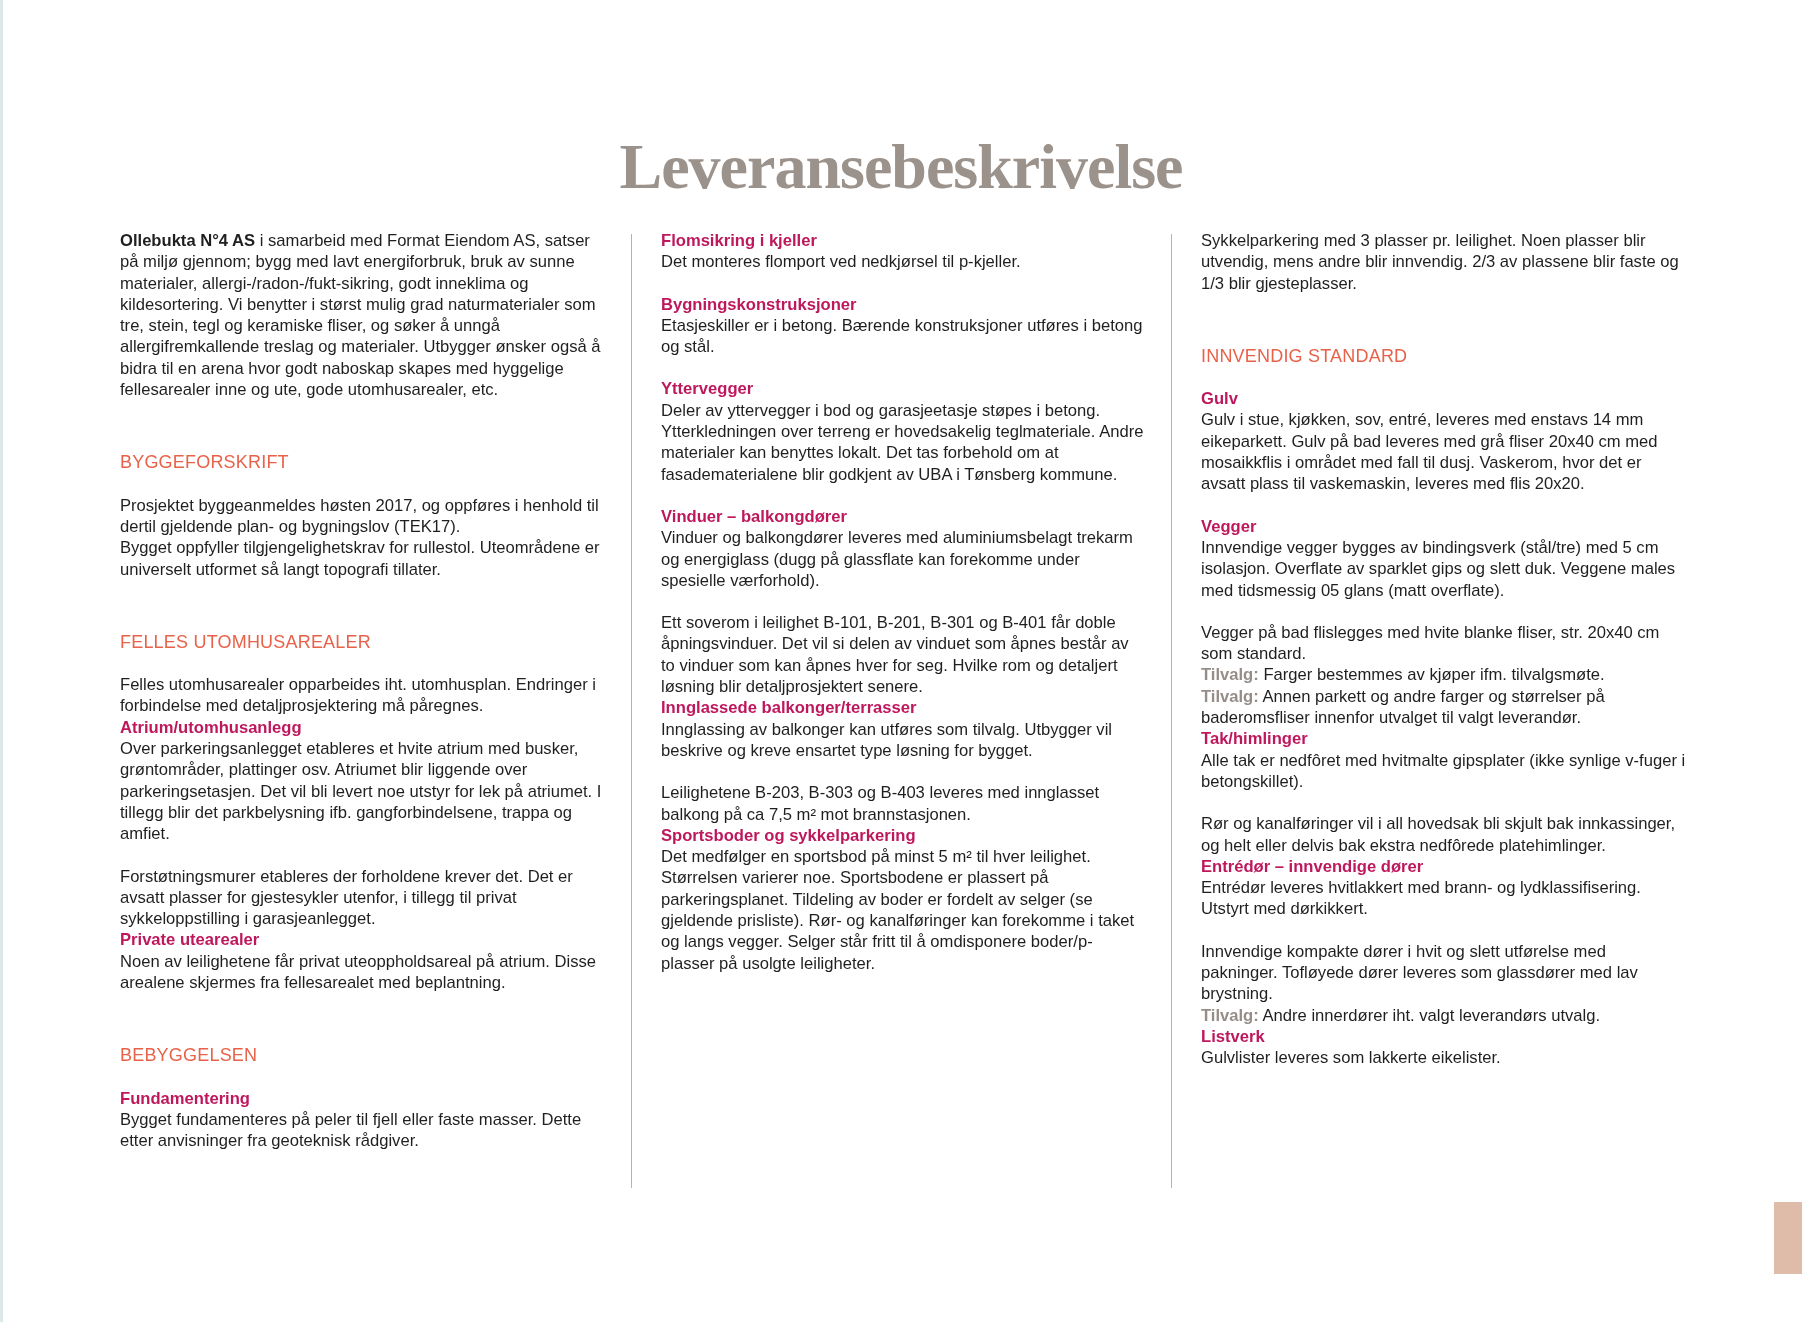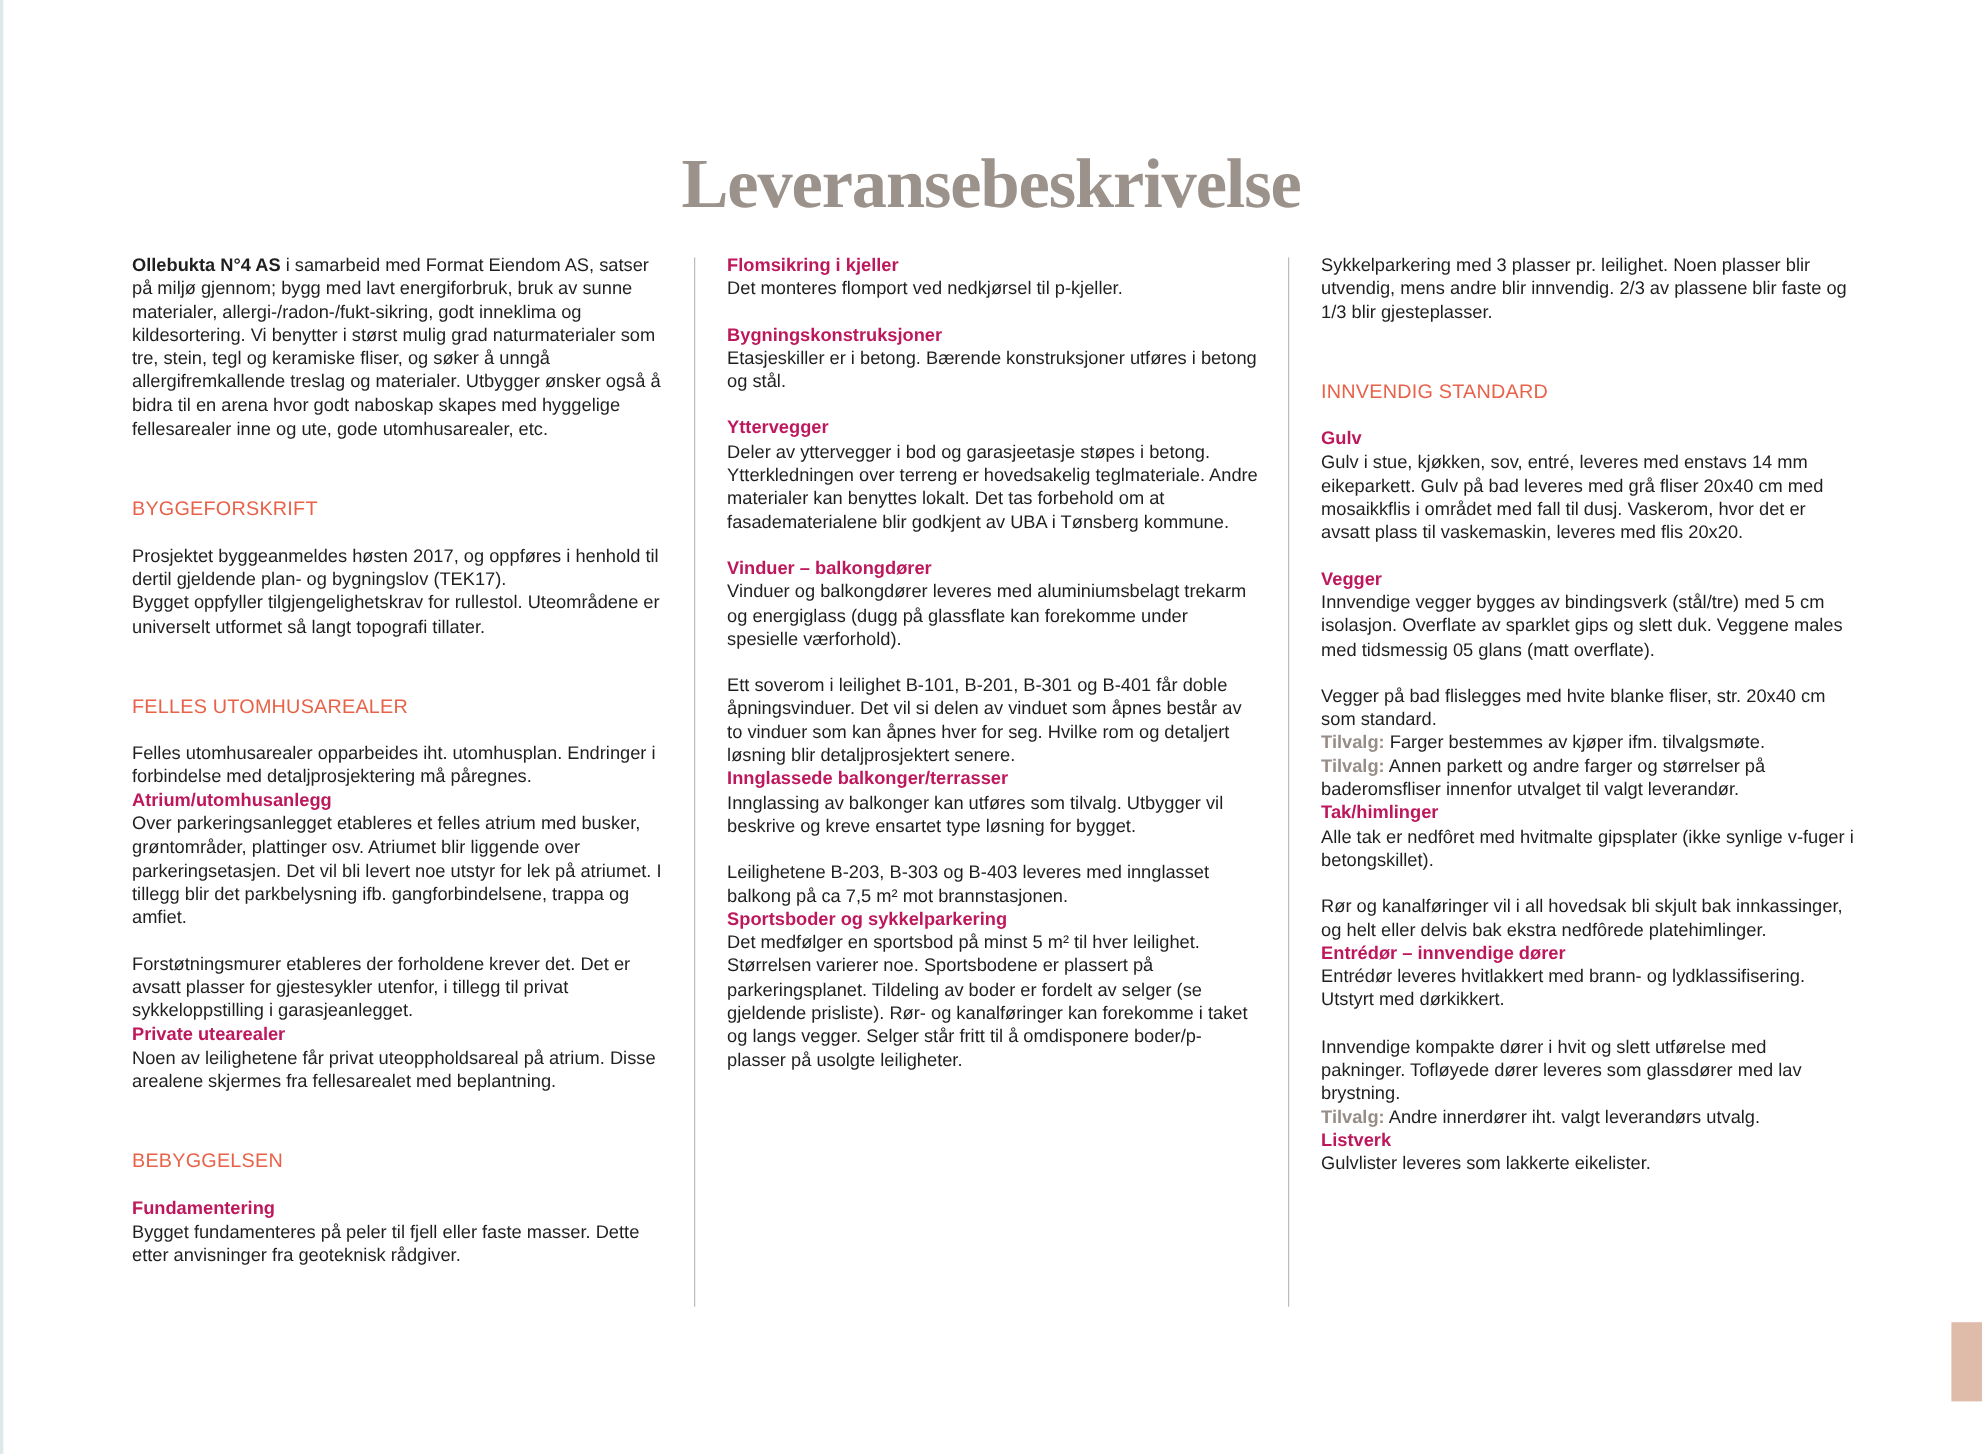--- a/index.html
+++ b/index.html
@@ -55,21 +55,21 @@
   <p class="p block"><span class="lead-bold">Ollebukta N°4 AS</span><span> i samarbeid med Format Eiendom AS, satser på miljø gjennom; bygg med lavt energiforbruk, bruk av sunne materialer, allergi-/radon-/fukt-sikring, godt inneklima og kildesortering. Vi benytter i størst mulig grad naturmaterialer som tre, stein, tegl og keramiske fliser, og søker å unngå allergifremkallende treslag og materialer.  Utbygger ønsker også å bidra til en arena hvor godt naboskap skapes med hyggelige fellesarealer inne og ute, gode utomhusarealer, etc.</span></p>
 
   <div class="section-heading">BYGGEFORSKRIFT</div>
   <p class="p block">Prosjektet byggeanmeldes høsten 2017, og oppføres i henhold til dertil gjeldende plan- og bygningslov (TEK17).</p>
   <p class="p block">Bygget oppfyller tilgjengelighetskrav for rullestol. Uteområdene er universelt utformet så langt topografi tillater.</p>
 
   <div class="section-heading">FELLES UTOMHUSAREALER</div>
   <p class="p block">Felles utomhusarealer opparbeides iht. utomhusplan. Endringer i forbindelse med detaljprosjektering må påregnes.</p>
   <div class="block">
     <div class="sub-heading">Atrium/utomhusanlegg</div>
-    <p class="p">Over parkeringsanlegget etableres et felles atrium med busker, grøntområder, plattinger osv. Atriumet blir liggende over parkeringsetasjen. Det vil bli levert noe utstyr for lek på atriumet. I tillegg blir det parkbelysning ifb. gangforbindelsene, trappa og amfiet.</p>
+    <p class="p">Over parkeringsanlegget etableres et hvite atrium med busker, grøntområder, plattinger osv. Atriumet blir liggende over parkeringsetasjen. Det vil bli levert noe utstyr for lek på atriumet. I tillegg blir det parkbelysning ifb. gangforbindelsene, trappa og amfiet.</p>
   </div>
   <p class="p block">Forstøtningsmurer etableres der forholdene krever det. Det er avsatt plasser for gjestesykler utenfor, i tillegg til privat sykkeloppstilling i garasjeanlegget.</p>
   <div class="block">
     <div class="sub-heading">Private utearealer</div>
     <p class="p">Noen av leilighetene får privat uteoppholdsareal på atrium. Disse arealene skjermes fra fellesarealet med beplantning.</p>
   </div>
 
   <div class="section-heading">BEBYGGELSEN</div>
   <div class="block">
     <div class="sub-heading">Fundamentering</div>

